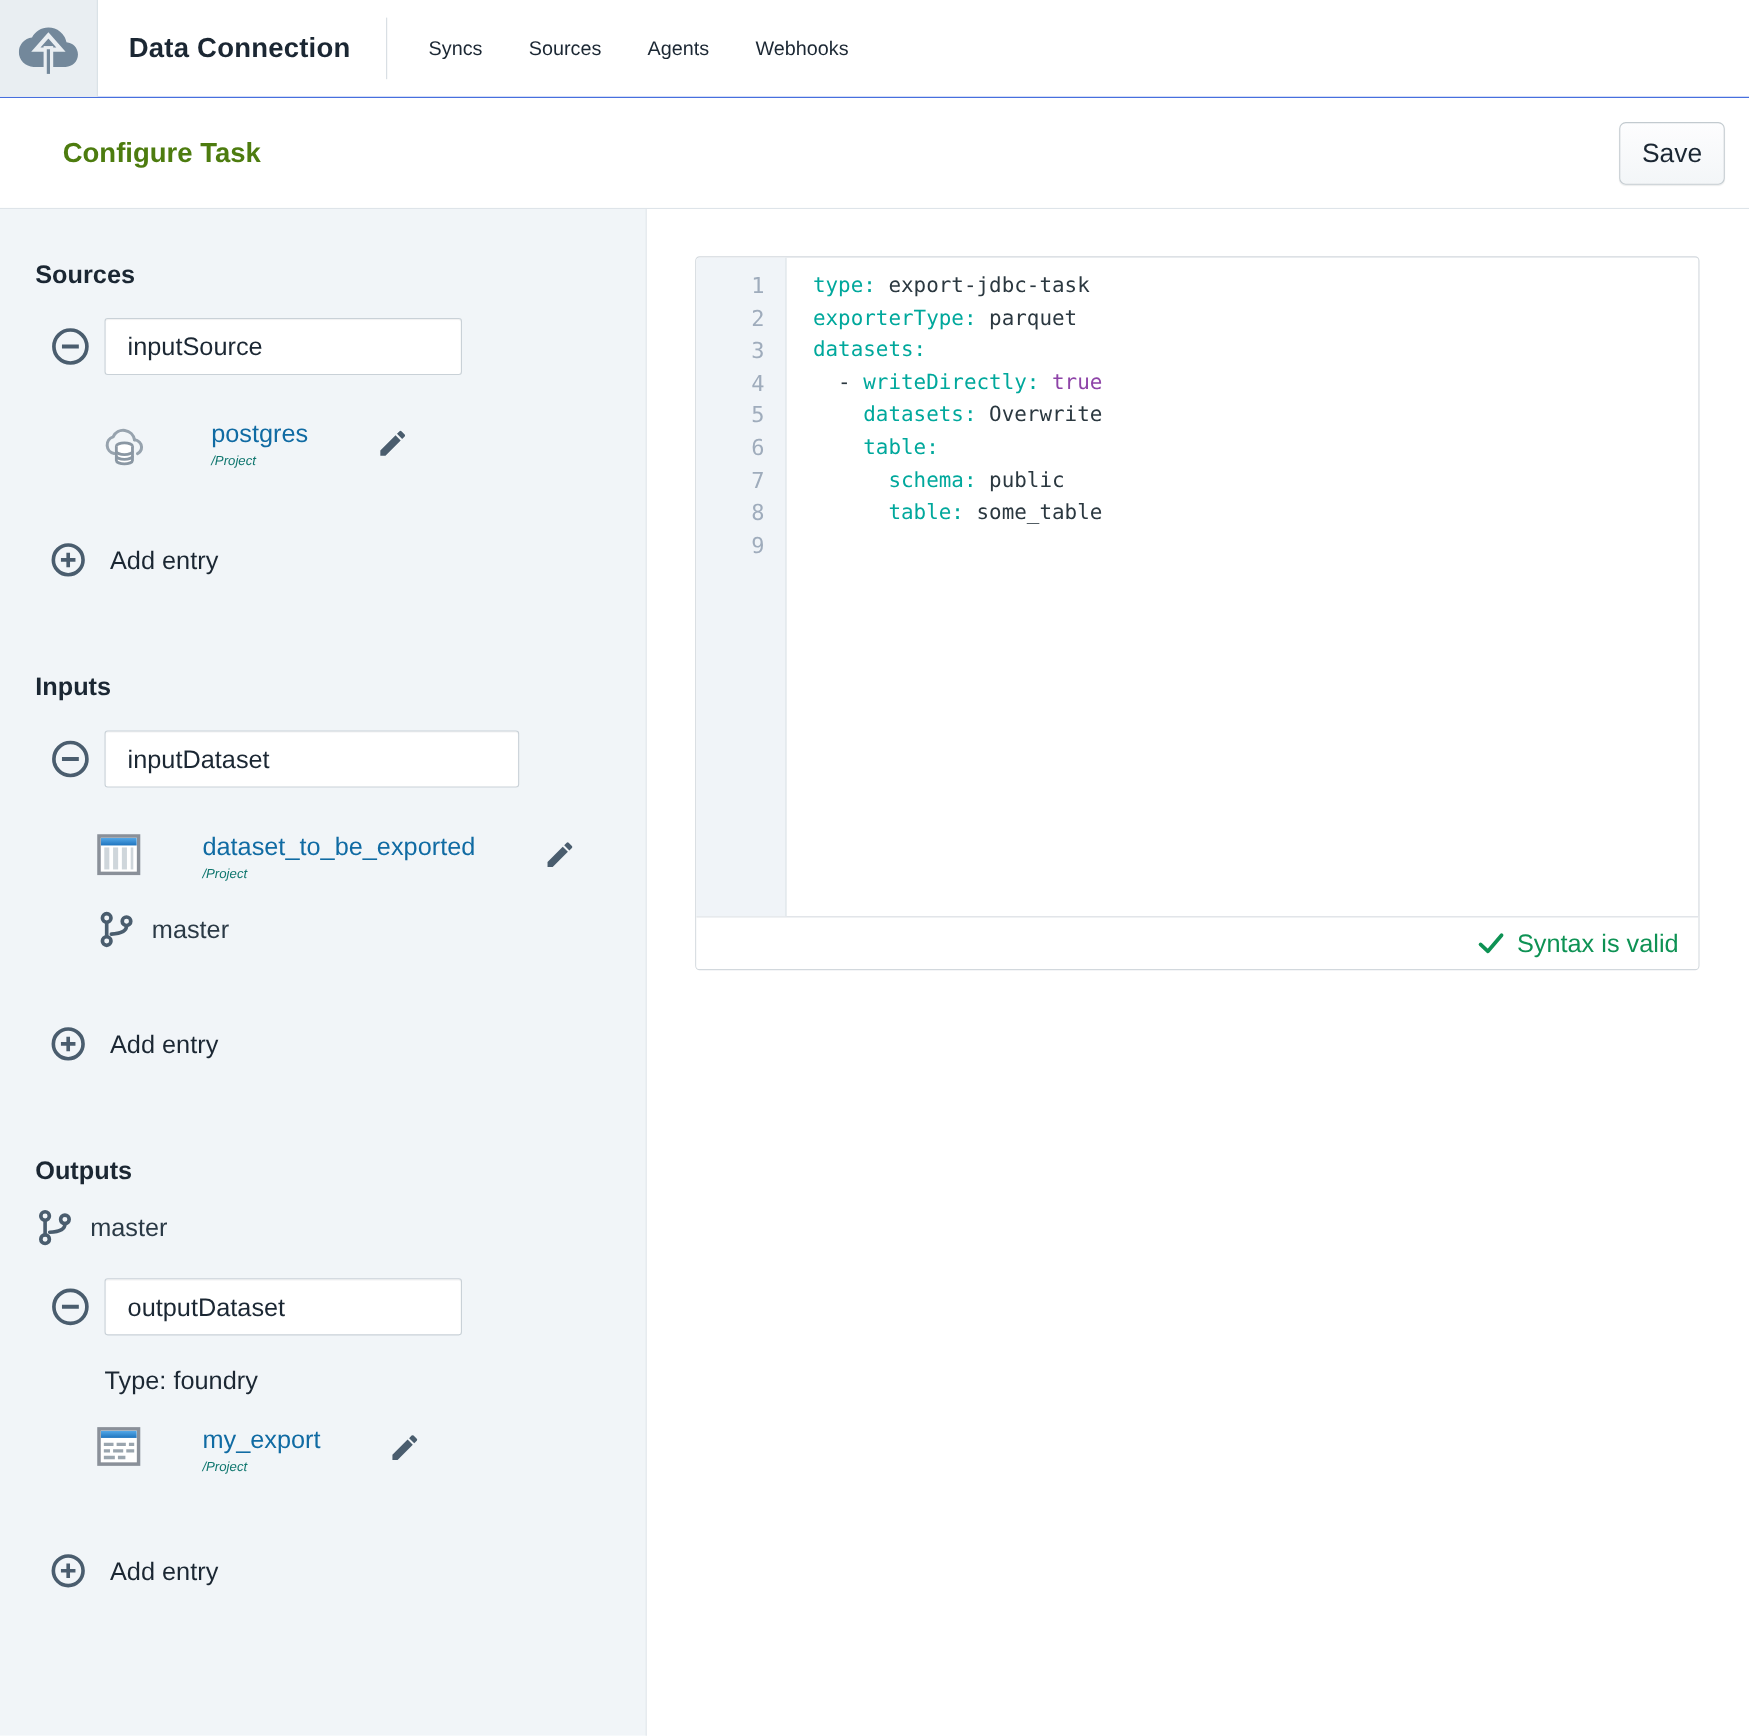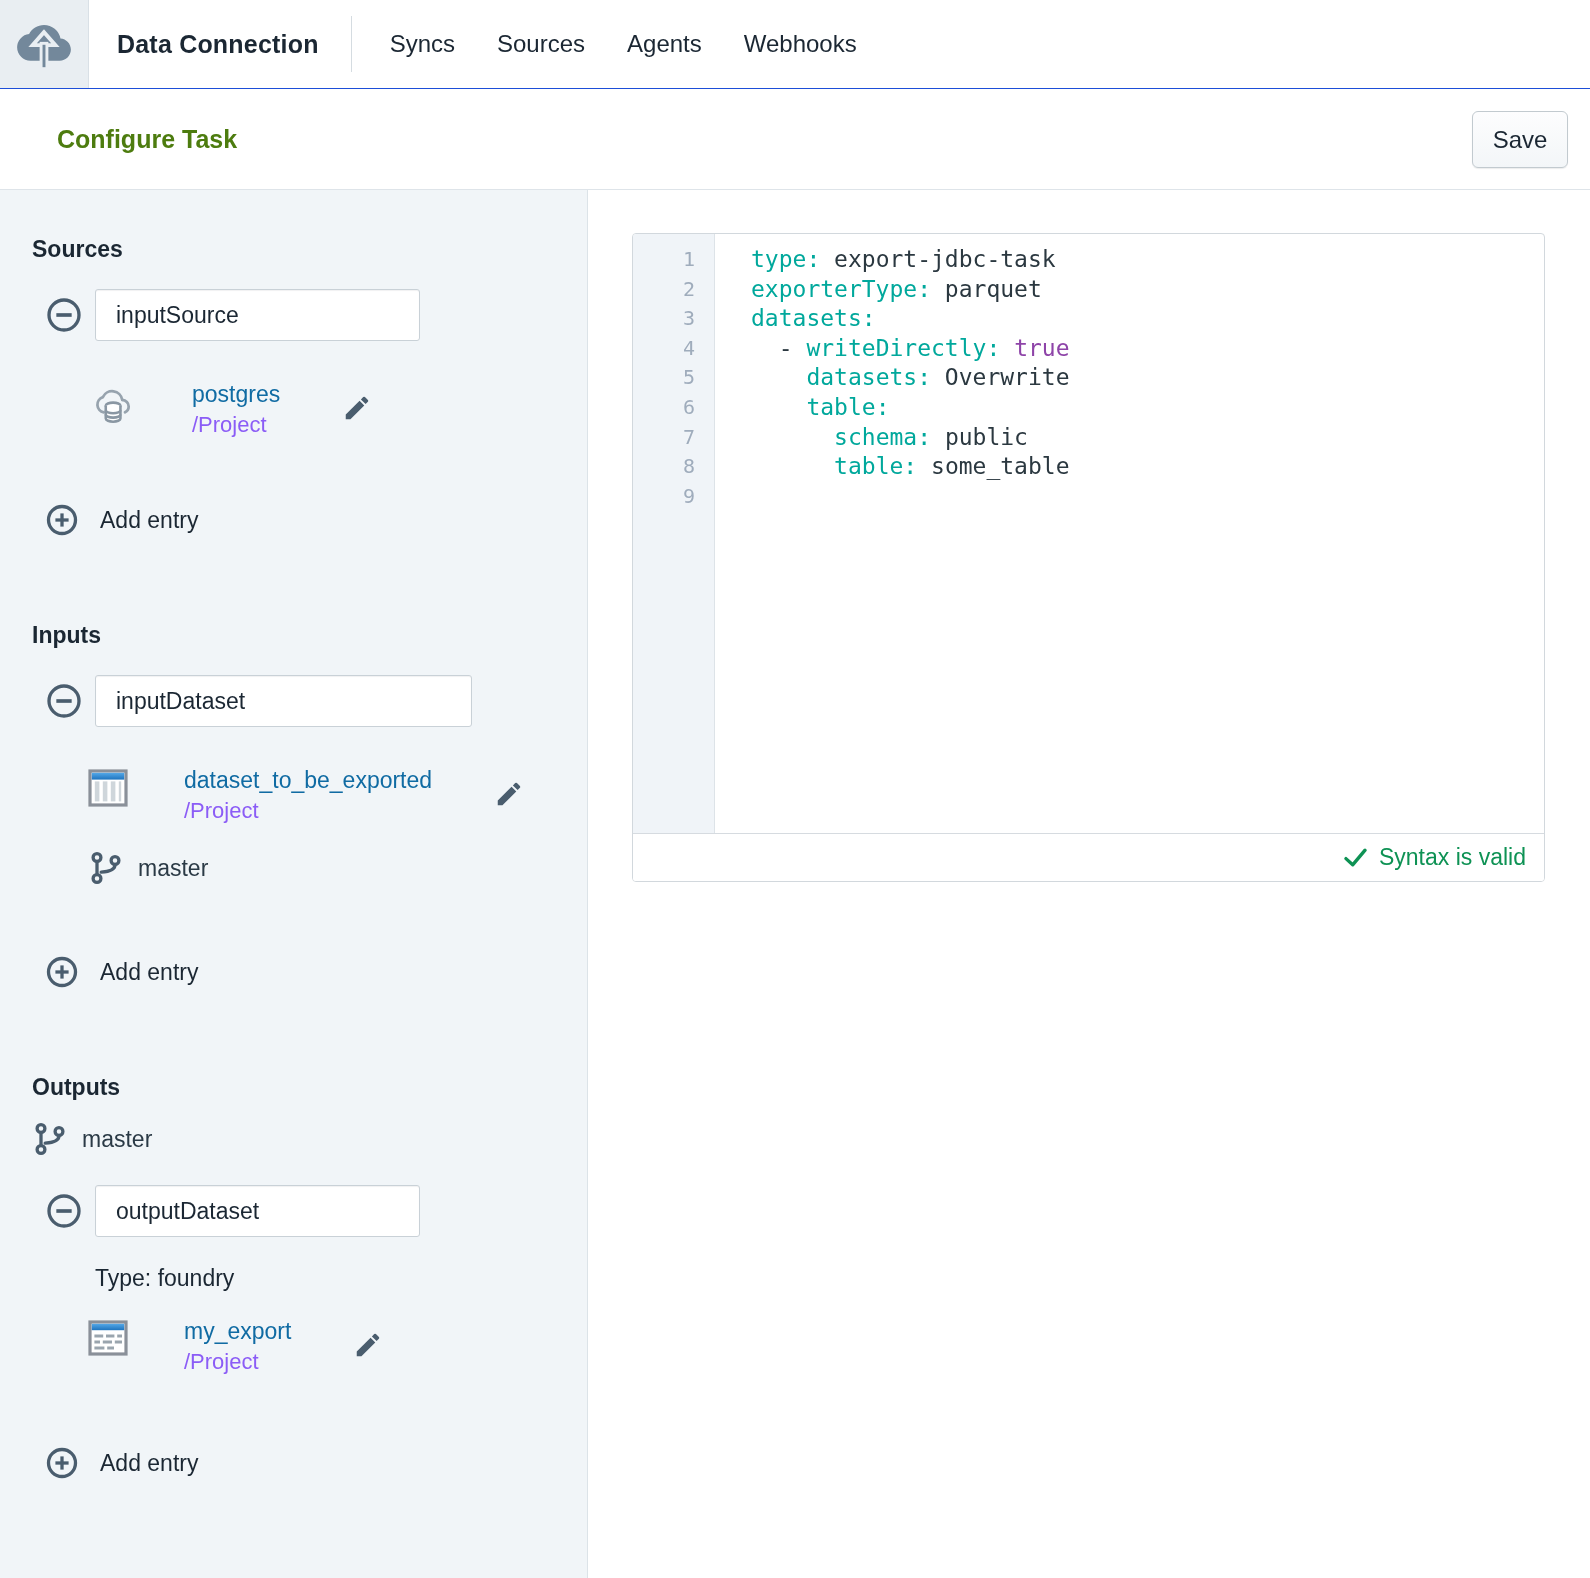--- a/index.html
+++ b/index.html
@@ -4,21 +4,21 @@
 <style>
   * { margin:0; padding:0; box-sizing:border-box; }
   html,body { width:1590px; height:1578px; background:#fff; font-family:"Liberation Sans", sans-serif; color:#1B2733; overflow:hidden; }
 
   
   .topbar { height:89px; background:#fff; border-bottom:1px solid #1d4ed8; display:flex; align-items:center; position:relative; }
   .logo-box { width:89px; height:88px; background:#E9EEF2; border-right:1px solid #D9E0E6; display:flex; align-items:center; justify-content:center; flex:none; cursor:pointer; }
   .app-title { font-size:25px; font-weight:bold; margin-left:28px; letter-spacing:0.2px; color:#1B2733; }
   .vdivider { width:1px; height:56px; background:#D5DCE1; margin:0 38px 0 32px; }
   .topnav { display:flex; align-items:center; gap:42px; }
-  .nav-item { font-size:24px; color:#1B2733; text-decoration:none; cursor:pointer; }
+  .nav-item { font-size:18px; color:#1B2733; text-decoration:none; cursor:pointer; }
 
   
   .subbar { height:101px; background:#fff; border-bottom:1px solid #DEE4E9; display:flex; align-items:center; padding-left:57px; position:relative; }
   .page-title { font-size:25px; font-weight:bold; color:#4d7c0f; }
   .save-btn { position:absolute; right:22px; top:22px; width:96px; height:57px; border:1px solid #C2CACF; border-radius:6px;
     background:linear-gradient(#FDFDFE,#F3F6F8); font-size:24px; color:#1B2733; font-family:"Liberation Sans",sans-serif;
     cursor:pointer; box-shadow:0 1px 1px rgba(16,22,26,0.08); }
 
   
   .body { display:flex; height:1388px; }
@@ -29,39 +29,39 @@
   .sb-heading { font-size:23px; font-weight:bold; color:#1B2733; }
   .entry-row { display:flex; align-items:center; margin-top:26px; }
   .icon-btn { width:40px; height:40px; flex:none; margin-left:12px; background:none; border:none; cursor:pointer; padding:0; display:flex; align-items:center; justify-content:center; }
   .name-input { height:52px; margin-left:11px; border:1px solid #C9D1D7; border-radius:3px; background:#fff; font-size:23px;
     color:#1B2733; padding:0 20px; font-family:"Liberation Sans",sans-serif; box-shadow:inset 0 1px 1px rgba(16,22,26,0.06); }
   .w-src { width:325px; } .w-inp { width:377px; } .w-out { width:325px; }
   .res-row { display:flex; align-items:flex-start; margin-left:56px; margin-top:40px;gap:44px; }
   .res-icon { flex:none; margin-top:2px; }
   .res-text { margin-left:12px; }
   .res-link { font-size:23px; font-weight:500; color:var(--link-blue,#106BA3); text-decoration:none; cursor:pointer; display:inline-block; }
-  .res-path { font-size:22px; color:#8b5cf6; margin-top:4px; }
+  .res-path { font-size:12px; color:#0f766e; margin-top:4px;font-style:italic; }
   .pencil-btn { background:none; border:none; cursor:pointer; padding:0; margin-left:18px; align-self:center; }
   .branch-row { display:flex; align-items:center; margin-top:26px; margin-left:56px; }
   .branch-row.out { margin-left:0; margin-top:20px; }
   .branch-label { font-size:23px; color:#2B3A46; margin-left:14px; }
   .type-row { margin-top:28px; margin-left:63px; font-size:23px; color:#1B2733; }
   .add-row { display:flex; align-items:center; margin-top:64px; margin-left:12px; cursor:pointer; width:fit-content; }
   .add-row .lbl { font-size:23px; font-weight:500; color:#1B2733; margin-left:20px; }
   .mt-sec { margin-top:84px; }
 
   
   .editor { position:absolute; left:44px; top:43px; width:913px; height:649px; border:1px solid #D2D8DD; border-radius:4px;
     background:#fff; display:flex; flex-direction:column; overflow:hidden; }
   .editor-body { flex:1; position:relative; font-family:"DejaVu Sans Mono",monospace; cursor:text; }
   .gutter-bg { position:absolute; left:0; top:0; bottom:0; width:82px; background:#F0F4F8; border-right:1px solid #DDE3E8; }
   .code-lines { position:relative; padding-top:11px; }
   .code-line { display:flex; height:29.6px; line-height:29.6px; }
   .ln { width:82px; flex:none; padding-right:20px; text-align:right; color:#9FACBC; font-size:20px; }
-  .lc { padding-left:36px; font-size:23px; white-space:pre; color:#2B3840; }
+  .lc { padding-left:24px; font-size:19px; white-space:pre; color:#2B3840; }
   .tok-k { color:var(--yaml-key-teal,#00A89C); }
   .tok-a { color:var(--yaml-atom-purple,#8E44A8); }
   .tok-p { color:#2B3840; }
   .editor-footer { height:48px; flex:none; border-top:1px solid #D6DBE0; background:#fff; display:flex; align-items:center;
     justify-content:flex-end; gap:10px; padding-right:18px; }
   .status-text { font-size:23px; font-weight:500; color:var(--syntax-valid-green,#0E9254); }
 </style>
 </head>
 <body>
 

